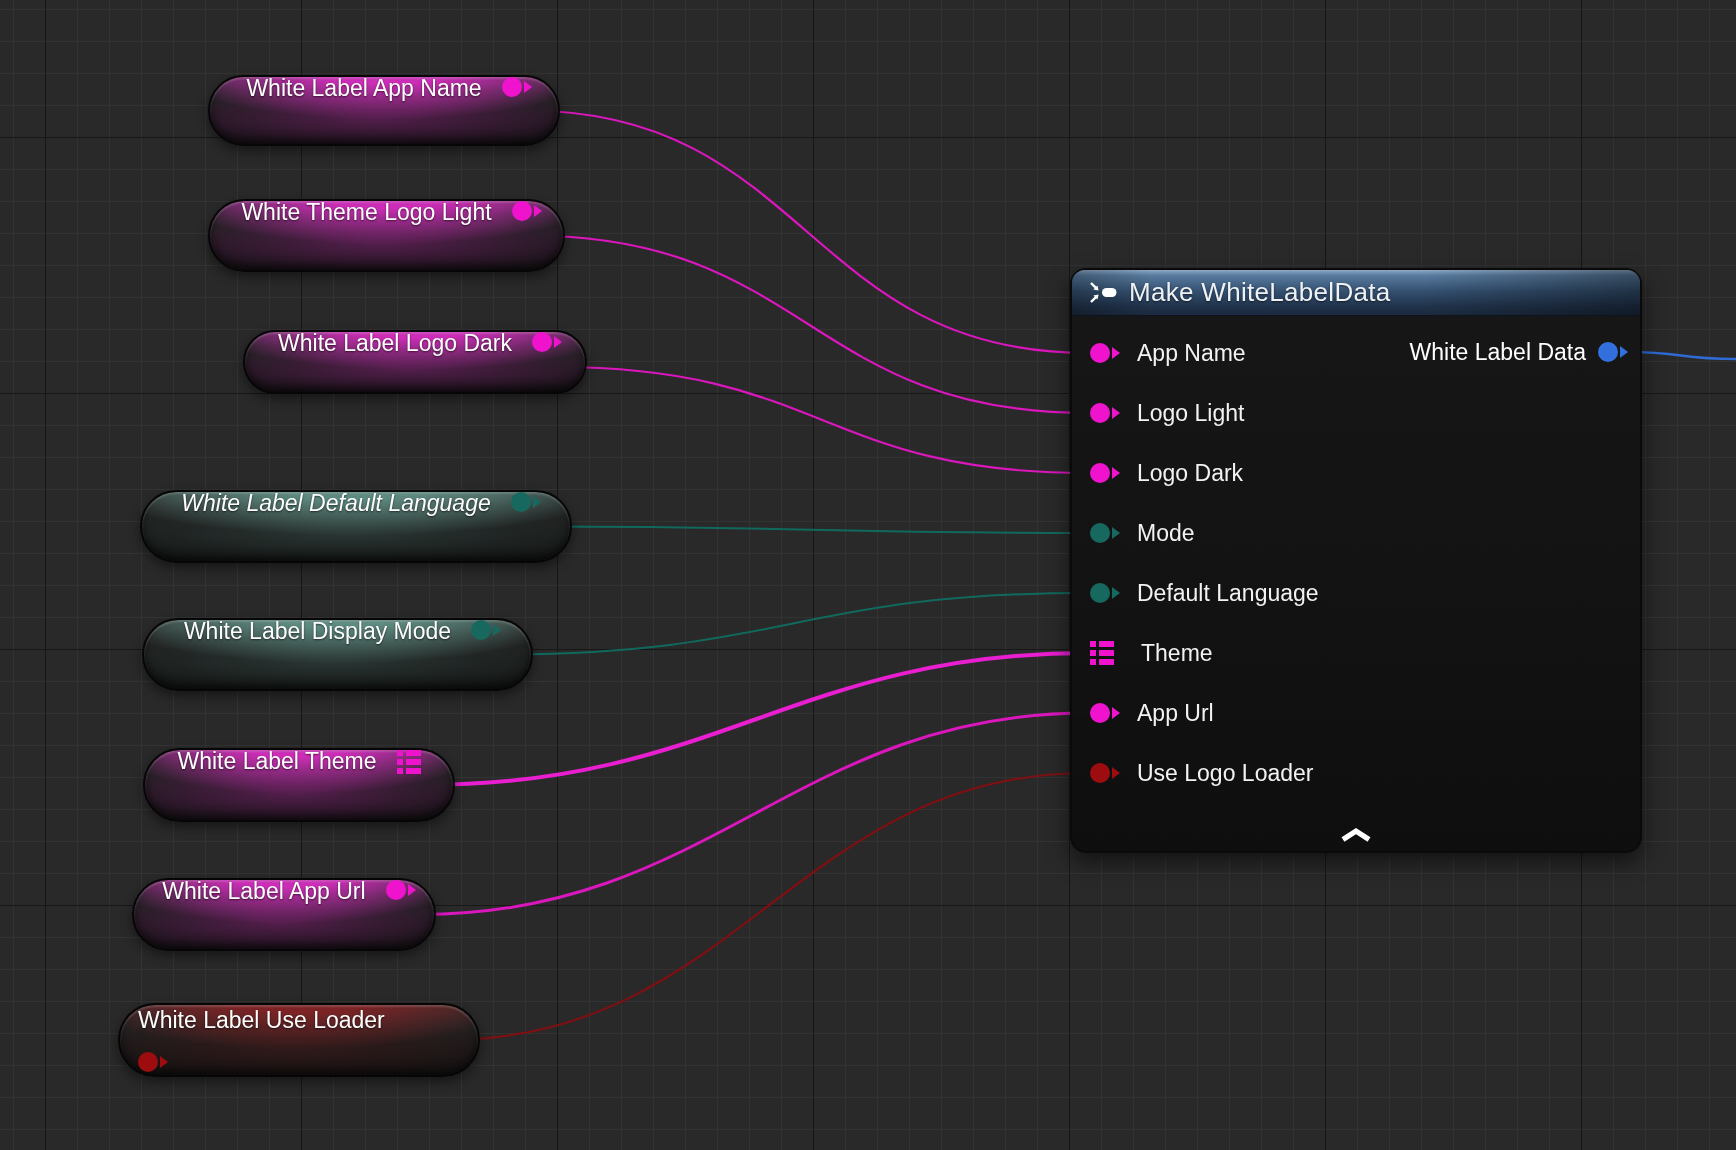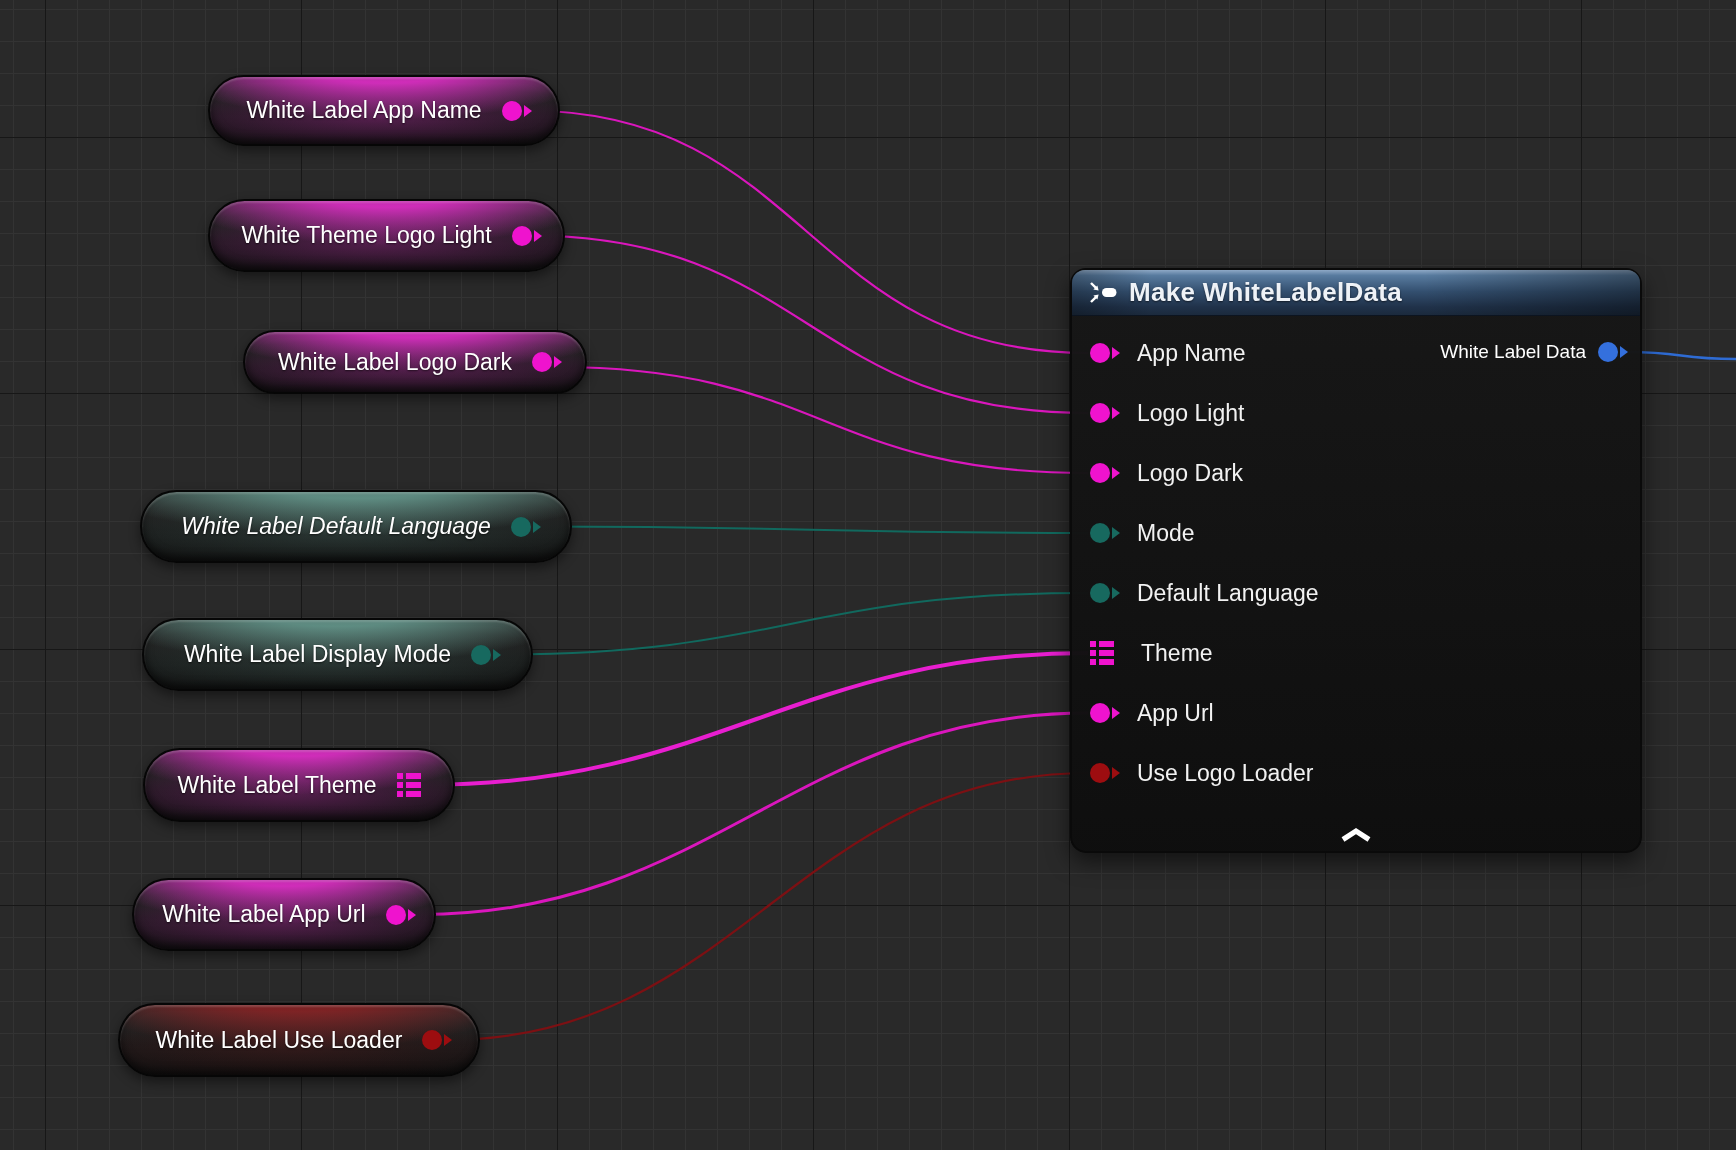--- a/index.html
+++ b/index.html
@@ -16,21 +16,21 @@
       linear-gradient(90deg, #333333 1px, transparent 1px);
     background-size:256px 256px,256px 256px,32px 32px,32px 32px;
     background-position:45px 137px,45px 137px,13px 9px,13px 9px;
   }
   #wires{position:absolute;left:0;top:0;width:1736px;height:1150px;pointer-events:none;}
   #wires path{pointer-events:stroke;}
 
   
   .getter{
     position:absolute;
-    display:flex;align-items:center;justify-content:center;gap:20px;
+    display:flex;justify-content:center;gap:20px;
     padding:0 18px;
     box-sizing:border-box;
     border:2px solid #060606;
     border-radius:40px;
     background:
       radial-gradient(95% 130% at 50% -30%, var(--glow) 30%, rgba(0,0,0,0) 72%),
       radial-gradient(70% 50% at 48% 62%, var(--glow2) 0%, rgba(0,0,0,0) 100%),
       linear-gradient(180deg,#2c2c2c 0%,#191919 55%,#101010 100%);
     box-shadow:
       inset 0 2px 2px rgba(255,255,255,0.18),
@@ -64,31 +64,31 @@
   #make-header{
     position:relative;height:45px;border-radius:13px 13px 0 0;
     display:flex;align-items:center;
     background:
       linear-gradient(90deg, rgba(0,0,0,0.28) 0%, rgba(0,0,0,0) 14%, rgba(0,0,0,0) 62%, rgba(0,0,0,0.38) 100%),
       linear-gradient(180deg,#8ea9c6 0%,#587b9f 12%,#334f6f 48%,#20324a 82%,#1b2a3d 100%);
     border-bottom:1px solid #0c1420;
   }
   #make-header .hicon{margin:0 12px 0 18px;flex:0 0 auto;display:flex;}
   #make-title{
-    color:#eef2f7;font-size:26px;font-weight:bold;letter-spacing:0.3px;
+    color:#eef2f7;font-size:26px;font-weight:normal;letter-spacing:0.3px;
     text-shadow:0 1px 2px rgba(0,0,0,0.55);white-space:nowrap;
   }
   #make-rows{position:relative;padding-top:7px;}
   .mrow{height:60px;display:flex;align-items:center;padding-left:18px;}
   .mrow .label{color:#f2f2f2;font-size:23px;margin-left:27px;white-space:nowrap;}
   #out-row{
     position:absolute;top:52px;right:14px;height:60px;
     display:flex;align-items:center;gap:12px;
   }
-  #out-row .label{color:#ffffff;font-size:19px;white-space:nowrap;margin-left:46px;}
+  #out-row .label{color:#ffffff;font-size:23px;white-space:nowrap;margin-left:46px;}
   #out-row .pin-circle{margin-right:8px;}
   #collapse-btn{
     position:absolute;left:50%;bottom:6px;transform:translateX(-50%);
     width:40px;height:20px;display:flex;align-items:center;justify-content:center;
     cursor:pointer;
   }
 </style>
 </head>
 <body>
 
@@ -136,21 +136,21 @@
             <rect x="9" y="9" width="15" height="6" fill="#ef13ce"></rect>
             <rect x="0" y="18" width="6" height="6" fill="#ef13ce"></rect>
             <rect x="9" y="18" width="15" height="6" fill="#ef13ce"></rect>
           </svg>
         </span>
       </div>
       <div class="getter" style="left: 132px; top: 878px; width: 304px; height: 73px; --glow: rgba(222,46,198,0.92); --glow2: rgba(222,46,198,0.30);">
       <span class="label">White Label App Url</span>
     <span class="pin-circle" style="--pin: #ef13ce;"></span>
       </div>
-      <div class="getter" style="left: 118px; top: 1003px; width: 362px; height: 74px; --glow: rgba(150,34,36,0.78); --glow2: rgba(150,34,36,0.20);">
+      <div class="getter" style="left: 118px; top: 1003px; width: 362px; height: 74px; flex-direction: column; --glow: rgba(150,34,36,0.78); --glow2: rgba(150,34,36,0.20);">
       <span class="label">White Label Use Loader</span>
     <span class="pin-circle" style="--pin: #9d0d10;"></span>
       </div>
     </div>
 
   <div id="make-node" style="left: 1070px; top: 268px; width: 572px; height: 585px;">
     <div id="make-header">
       <span class="hicon">
         <svg width="27" height="21" viewBox="0 0 27 21">
           <path d="M1 1 L6.2 6.2" stroke="#ffffff" stroke-width="2.4" fill="none"></path>

